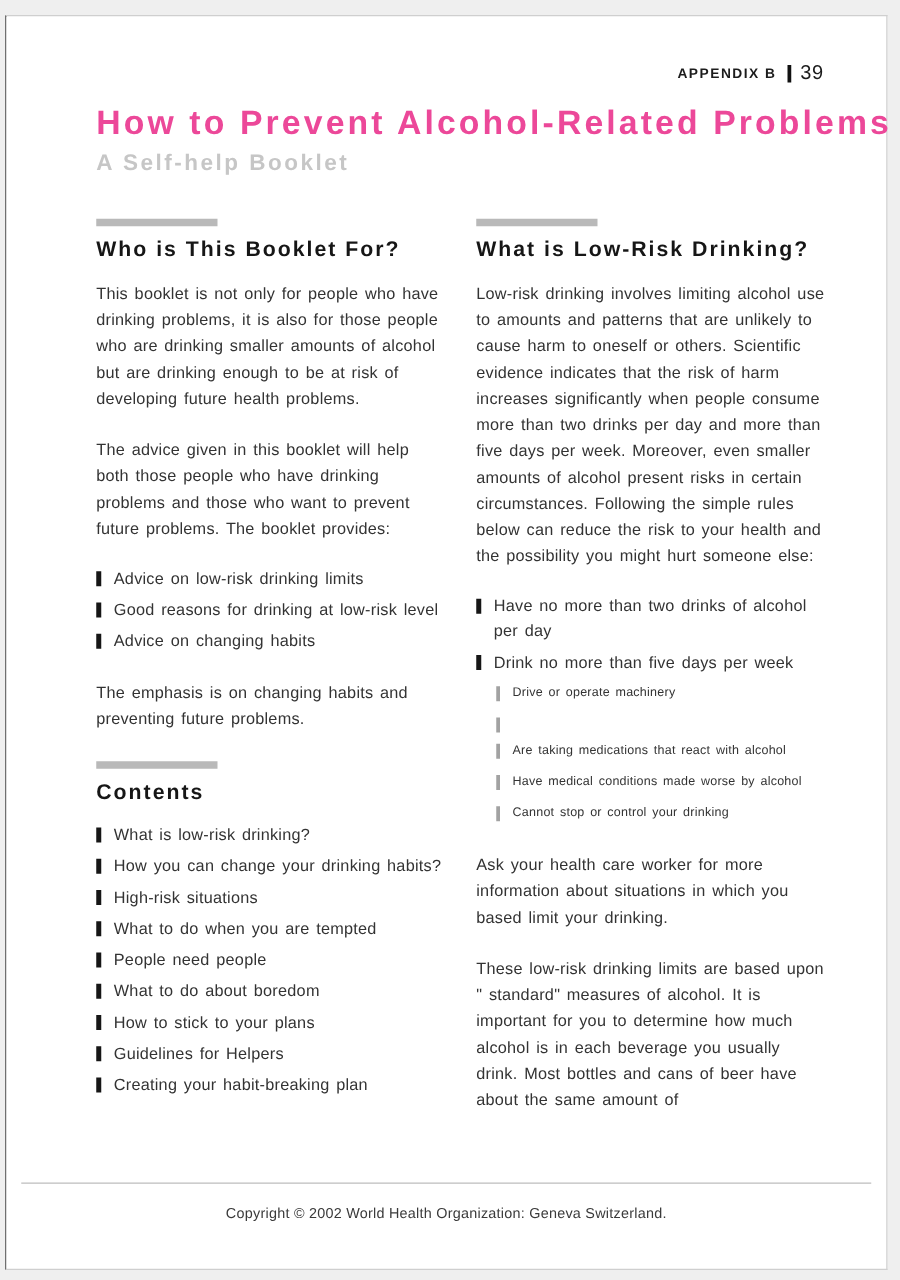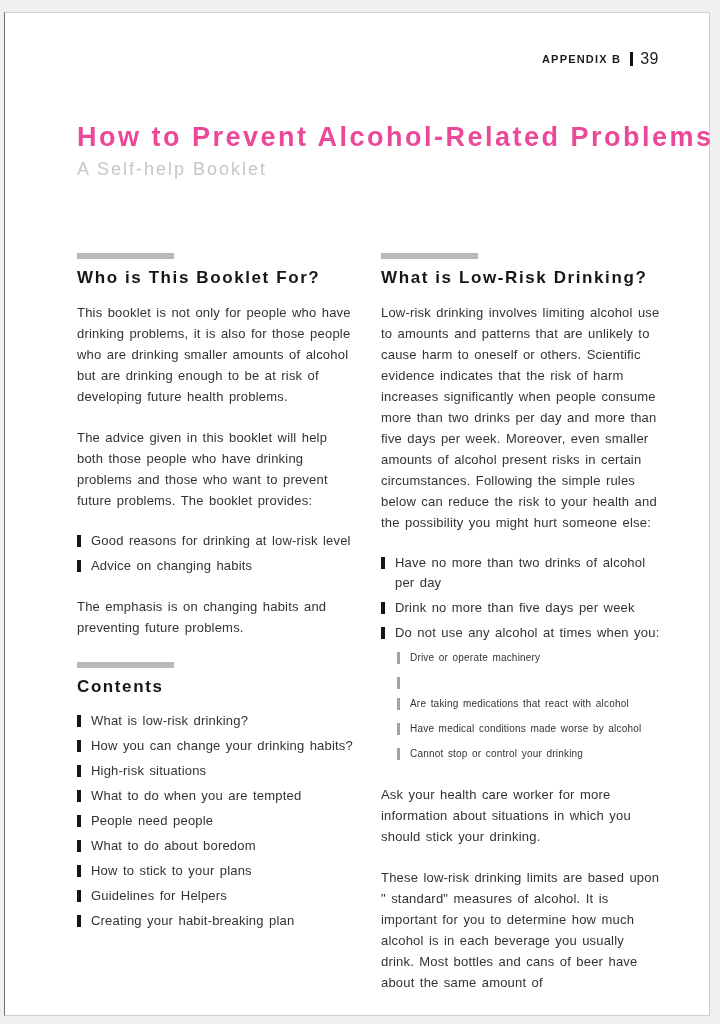--- a/index.html
+++ b/index.html
@@ -11,21 +11,20 @@
   }
   .page {
     position: absolute;
     left: 4px; top: 12px; right: 10px; bottom: 8px;
     background: #ffffff;
     border: 1px solid #cfcfcf;
     border-left: 1px solid #6f6f6f;
     display: flex;
     flex-direction: column;
     padding: 38px 48px 16px 72px;
-    gap: 39px;
   }
   
   .hdr {
     display: flex;
     justify-content: flex-end;
     align-items: center;
     height: 16px;
     margin-bottom: 16px;
     margin-right: 2px;
   }
@@ -51,21 +50,21 @@
   .title-block { margin-bottom: 34px; }
   .doc-title {
     font-size: 27px;
     font-weight: bold;
     letter-spacing: 2.5px;
     color: #ec4899;
     white-space: nowrap;
   }
   .doc-subtitle {
     font-size: 18px;
-    font-weight: normal;
+    font-weight: bold;
     letter-spacing: 2px;
     color: #c6c6c6;
     margin-top: 6px;
   }
   
   .cols {
     flex: 1 1 auto;
     display: flex;
     gap: 24px;
   }
@@ -155,20 +154,24 @@
   <div class="cols">
 
     <div class="col">
       <div class="section-bar"></div>
       <h2 class="section-heading">Who is This Booklet For?</h2>
       <p class="body">This booklet is not only for people who have drinking problems, it is also for those people who are drinking smaller amounts of alcohol but are drinking enough to be at risk of developing future health problems.</p>
       <p class="body">The advice given in this booklet will help both those people who have drinking problems and those who want to prevent future problems. The booklet provides:</p>
       <ul class="blist">
           <li>
             <span class="blt"></span>
+            <span>Advice on low-risk drinking limits</span>
+          </li>
+          <li>
+            <span class="blt"></span>
             <span>Good reasons for drinking at low-risk level</span>
           </li>
           <li>
             <span class="blt"></span>
             <span>Advice on changing habits</span>
           </li>
         </ul>
       <p class="body">The emphasis is on changing habits and preventing future problems.</p>
 
       <div class="contents-section">
@@ -221,24 +224,20 @@
       <p class="body">Low-risk drinking involves limiting alcohol use to amounts and patterns that are unlikely to cause harm to oneself or others. Scientific evidence indicates that the risk of harm increases significantly when people consume more than two drinks per day and more than five days per week. Moreover, even smaller amounts of alcohol present risks in certain circumstances. Following the simple rules below can reduce the risk to your health and the possibility you might hurt someone else:</p>
       <ul class="blist" style="margin-bottom:4px">
           <li>
             <span class="blt"></span>
             <span>Have no more than two drinks of alcohol per day</span>
           </li>
           <li>
             <span class="blt"></span>
             <span>Drink no more than five days per week</span>
           </li>
-          <li>
-            <span class="blt"></span>
-            <span>Do not use any alcohol at times when you:</span>
-          </li>
         </ul>
       <ul class="sublist">
           <li>
             <span class="sub-blt"></span>
             <span>Drive or operate machinery</span>
           </li>
           <li>
             <span class="sub-blt"></span>
           </li>
           <li>
@@ -247,21 +246,21 @@
           </li>
           <li>
             <span class="sub-blt"></span>
             <span>Have medical conditions made worse by alcohol</span>
           </li>
           <li>
             <span class="sub-blt"></span>
             <span>Cannot stop or control your drinking</span>
           </li>
         </ul>
-      <p class="body">Ask your health care worker for more information about situations in which you should stick your drinking.</p>
+      <p class="body">Ask your health care worker for more information about situations in which you based limit your drinking.</p>
       <p class="body">These low-risk drinking limits are based upon " standard" measures of alcohol. It is important for you to determine how much alcohol is in each beverage you usually drink. Most bottles and cans of beer have about the same amount of</p>
     </div>
 
   </div>
 
   <div class="footer">
     <span class="copyright">Copyright © 2002 World Health Organization: Geneva Switzerland.</span>
   </div>
 
 </div>

